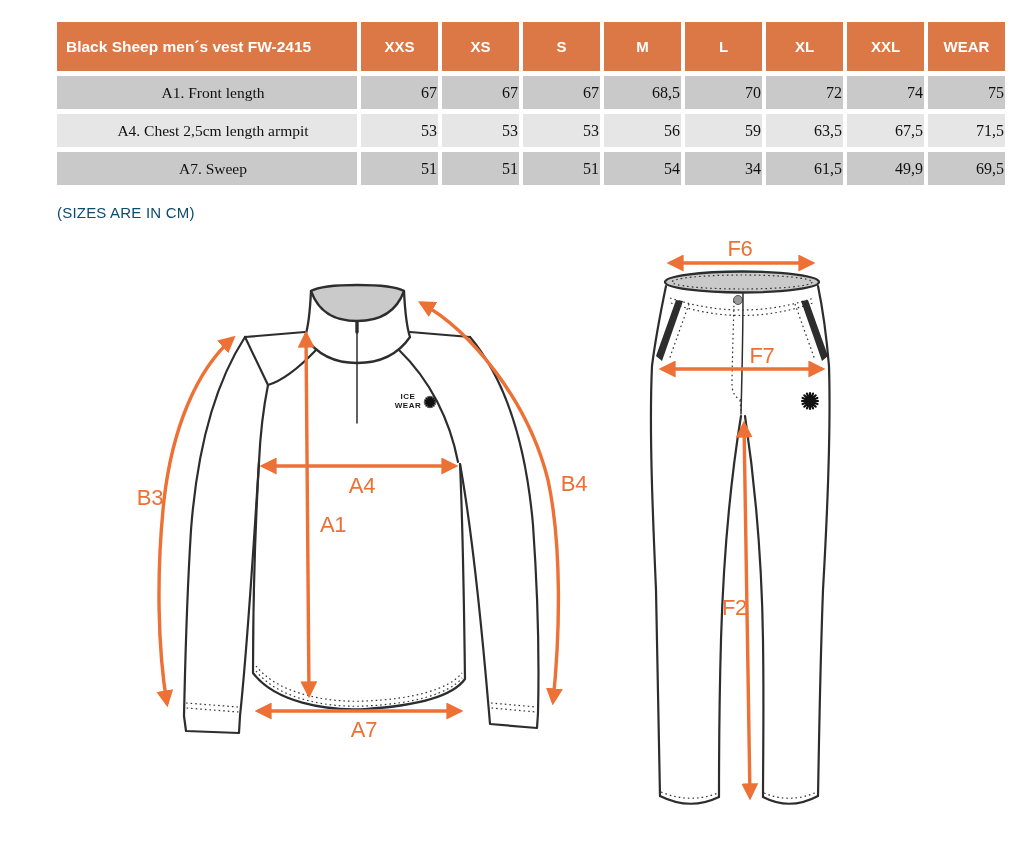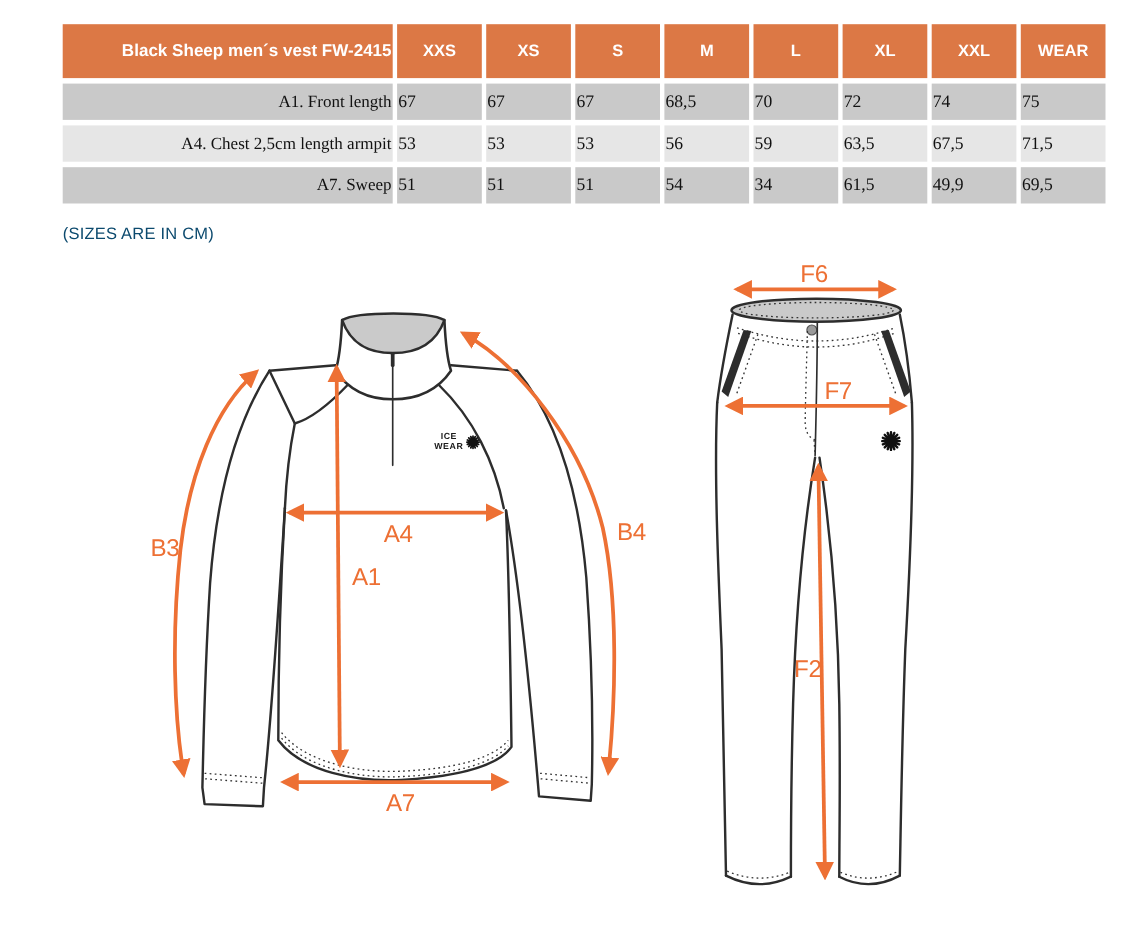--- a/index.html
+++ b/index.html
@@ -9,26 +9,26 @@
   }
   
   .size-table {
     position:absolute; left:53px; top:17px;
     border-collapse:separate; border-spacing:4px 5px; table-layout:fixed;
   }
   .size-table th {
     background:#DC7845; color:#ffffff; font-weight:700; font-size:15px;
     height:47px; text-align:center; font-family:"Liberation Sans", sans-serif;
   }
-  .size-table th.title-cell { text-align:right; padding-left:9px; font-size:15.5px; }
+  .size-table th.title-cell { text-align:left; padding-left:9px; font-size:15.5px; }
   .size-table td {
-    height:31px; text-align:left; color:#111111;
+    height:31px; text-align:right; color:#111111;
     font-family:"Liberation Serif", serif; font-size:16px;
   }
-  .size-table td.label-cell { text-align:right; padding-left:13px; font-size:15.5px;margin-top:38px; }
+  .size-table td.label-cell { text-align:center; padding-left:13px; font-size:15.5px;margin-top:38px; }
   tr.dark td  { background:#C9C9C9; }
   tr.light td { background:#E6E6E6; }
   
   .note {
     position:absolute; left:57px; top:204px;
     color:#0c4a6e; font-size:15px; letter-spacing:.2px;
   }
   
   svg.diagram { position:absolute; left:0; top:0; }
   .outline { fill:none; stroke:#2D2D2D; stroke-width:2.2; stroke-linecap:round; stroke-linejoin:round; }

